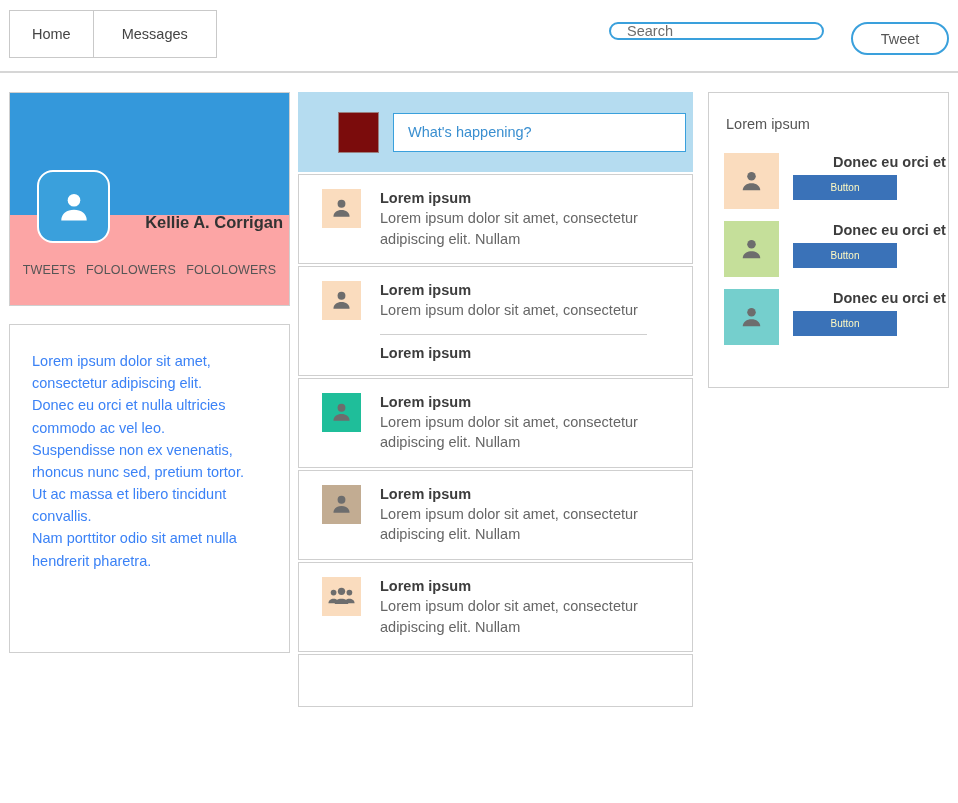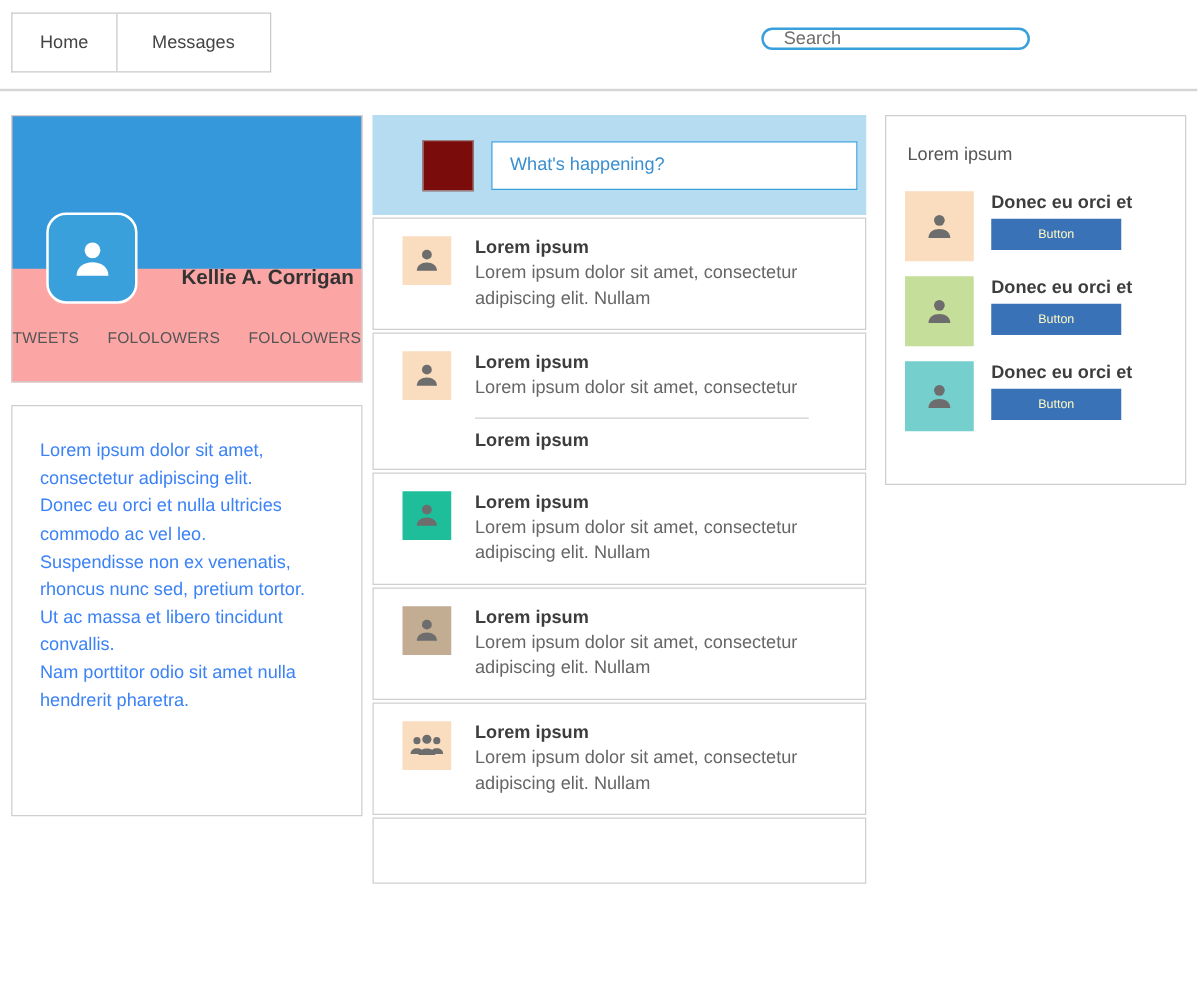--- a/index.html
+++ b/index.html
@@ -134,22 +134,22 @@
     text-align: right;
     font-size: 16.5px;
     font-weight: bold;
     color: #333333;
   }
   .profile-stats {
     position: absolute;
     left: 0; top: 170px;
     width: 279px;
     display: flex;
-    justify-content: space-between;
-    gap: 22px;
+    justify-content: center;
+    gap: 10px;
     font-size: 12.5px;
     color: #555555;
     letter-spacing: 0.2px;
   }
   .profile-stats span { cursor: pointer; }
 
   .bio-card {
     position: absolute;
     left: 9px; top: 324px;
     width: 281px;
@@ -298,20 +298,21 @@
   .suggest-info {
     margin-left: 14px;
     padding-top: 1px;
   }
   .suggest-name {
     font-size: 14.5px;
     font-weight: bold;
     color: #3d3d3d;
     margin-bottom: 5px;
     white-space: nowrap;
+    margin-left: 40px;
   }
   .suggest-button {
     width: 104px;
     height: 25px;
     background: #3a72b8;
     color: #fef9c3;
     font-size: 10px;
     display: flex;
     align-items: center;
     justify-content: center;
@@ -333,20 +334,23 @@
       </div>
       <div class="nav-tab wide">
         <span>Messages</span>
       </div>
     </div>
 
     <div class="search-box">
       <input type="text" placeholder="Search" style="">
     </div>
 
+    <div class="tweet-btn">
+      <span>Tweet</span>
+    </div>
 
     <div class="header-divider"></div>
   </div>
 
   <div class="profile-card">
     <div class="profile-banner" style="background: rgb(52, 152, 219);"></div>
 
     <div class="profile-avatar" style="background: rgb(58, 160, 220);">
       <svg viewBox="0 0 24 24">
         <circle cx="12" cy="7.5" r="4.2" fill="#ffffff"></circle>

